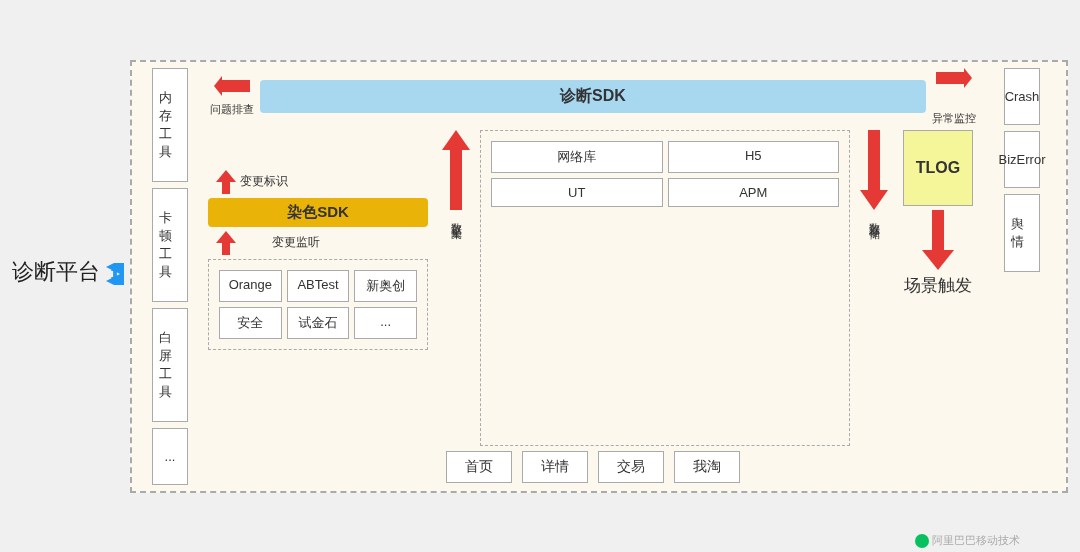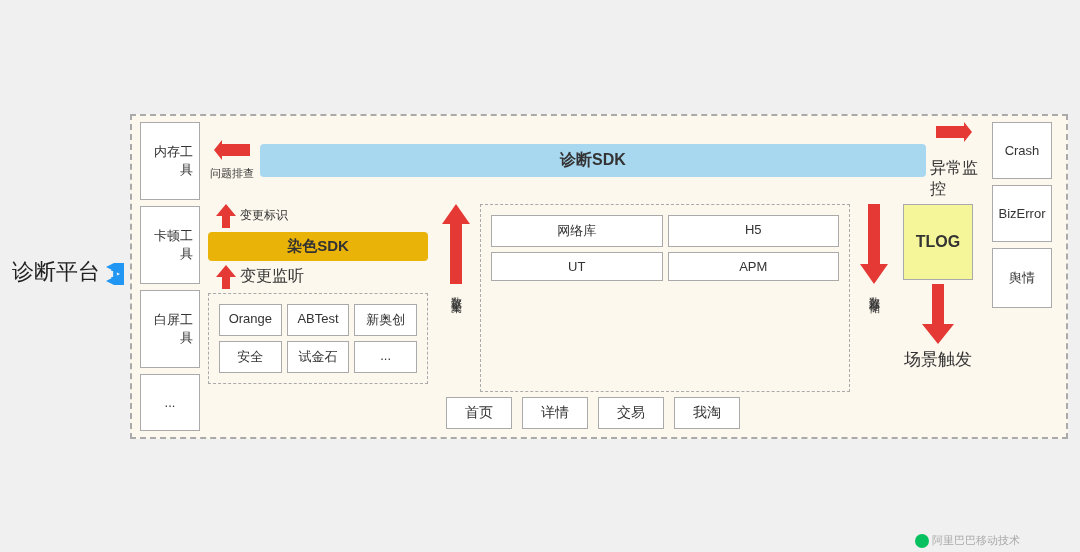--- a/index.html
+++ b/index.html
@@ -60,22 +60,22 @@
       width: 68px;
       flex-shrink: 0;
     }
 
     .sidebar-box {
       border: 1.5px solid #aaa;
       background: #fff;
       padding: 20px 6px;
       font-size: 13px;
       color: #333;
-      text-align: right;
-      width: 60px;
+      text-align: left;
+      width: 36px;
       min-height: 32px;
       display: flex;
       align-items: center;
       justify-content: center;
     }
 
     
     .right-sidebar {
       display: flex;
       flex-direction: column;
@@ -298,42 +298,42 @@
         </div>
 
         <div class="sdk-bar sdk-row-center">诊断SDK</div>
 
         <div style="display:flex;flex-direction:column;align-items:center;width:48px;flex-shrink:0;">
           <div class="arrow-right">
             <svg width="36" height="20" viewBox="0 0 36 20">
               <polygon points="0,4 0,16 28,16 28,20 36,10 28,0 28,4" fill="#e53935"></polygon>
             </svg>
           </div>
-          <div style="font-size:16px;color:#333;margin-top:11px;">异常监控</div>
+          <div style="font-size:11px;color:#333;margin-top:18px;">异常监控</div>
         </div>
       </div>
 
       <div class="inner-main">
 
         <div class="left-panel">
+
+          <div style="display:flex;align-items:center;gap:4px;padding-left:8px;margin-top:40px;">
+            <svg width="20" height="24" viewBox="0 0 20 24">
+              <polygon points="10,0 0,12 6,12 6,24 14,24 14,12 20,12" fill="#e53935"></polygon>
+            </svg>
+            <span style="font-size:12px;color:#333;">变更标识</span>
+          </div>
+
+          <div class="color-sdk-bar">染色SDK</div>
 
           <div style="display:flex;align-items:center;gap:4px;padding-left:8px;">
             <svg width="20" height="24" viewBox="0 0 20 24">
               <polygon points="10,0 0,12 6,12 6,24 14,24 14,12 20,12" fill="#e53935"></polygon>
             </svg>
-            <span style="font-size:12px;color:#333;">变更标识</span>
-          </div>
-
-          <div class="color-sdk-bar">染色SDK</div>
-
-          <div style="display:flex;align-items:center;gap:4px;padding-left:8px;">
-            <svg width="20" height="24" viewBox="0 0 20 24">
-              <polygon points="10,0 0,12 6,12 6,24 14,24 14,12 20,12" fill="#e53935"></polygon>
-            </svg>
-            <span style="font-size:16px;color:#333;">变更监听</span>
+            <span style="font-size:12px;color:#333;margin-left:32px;">变更监听</span>
           </div>
 
           <div class="inner-dashed-box">
             <div class="module-grid">
               <div class="module-cell">Orange</div>
               <div class="module-cell">ABTest</div>
               <div class="module-cell">新奥创</div>
               <div class="module-cell">安全</div>
               <div class="module-cell">试金石</div>
               <div class="module-cell">...</div>

